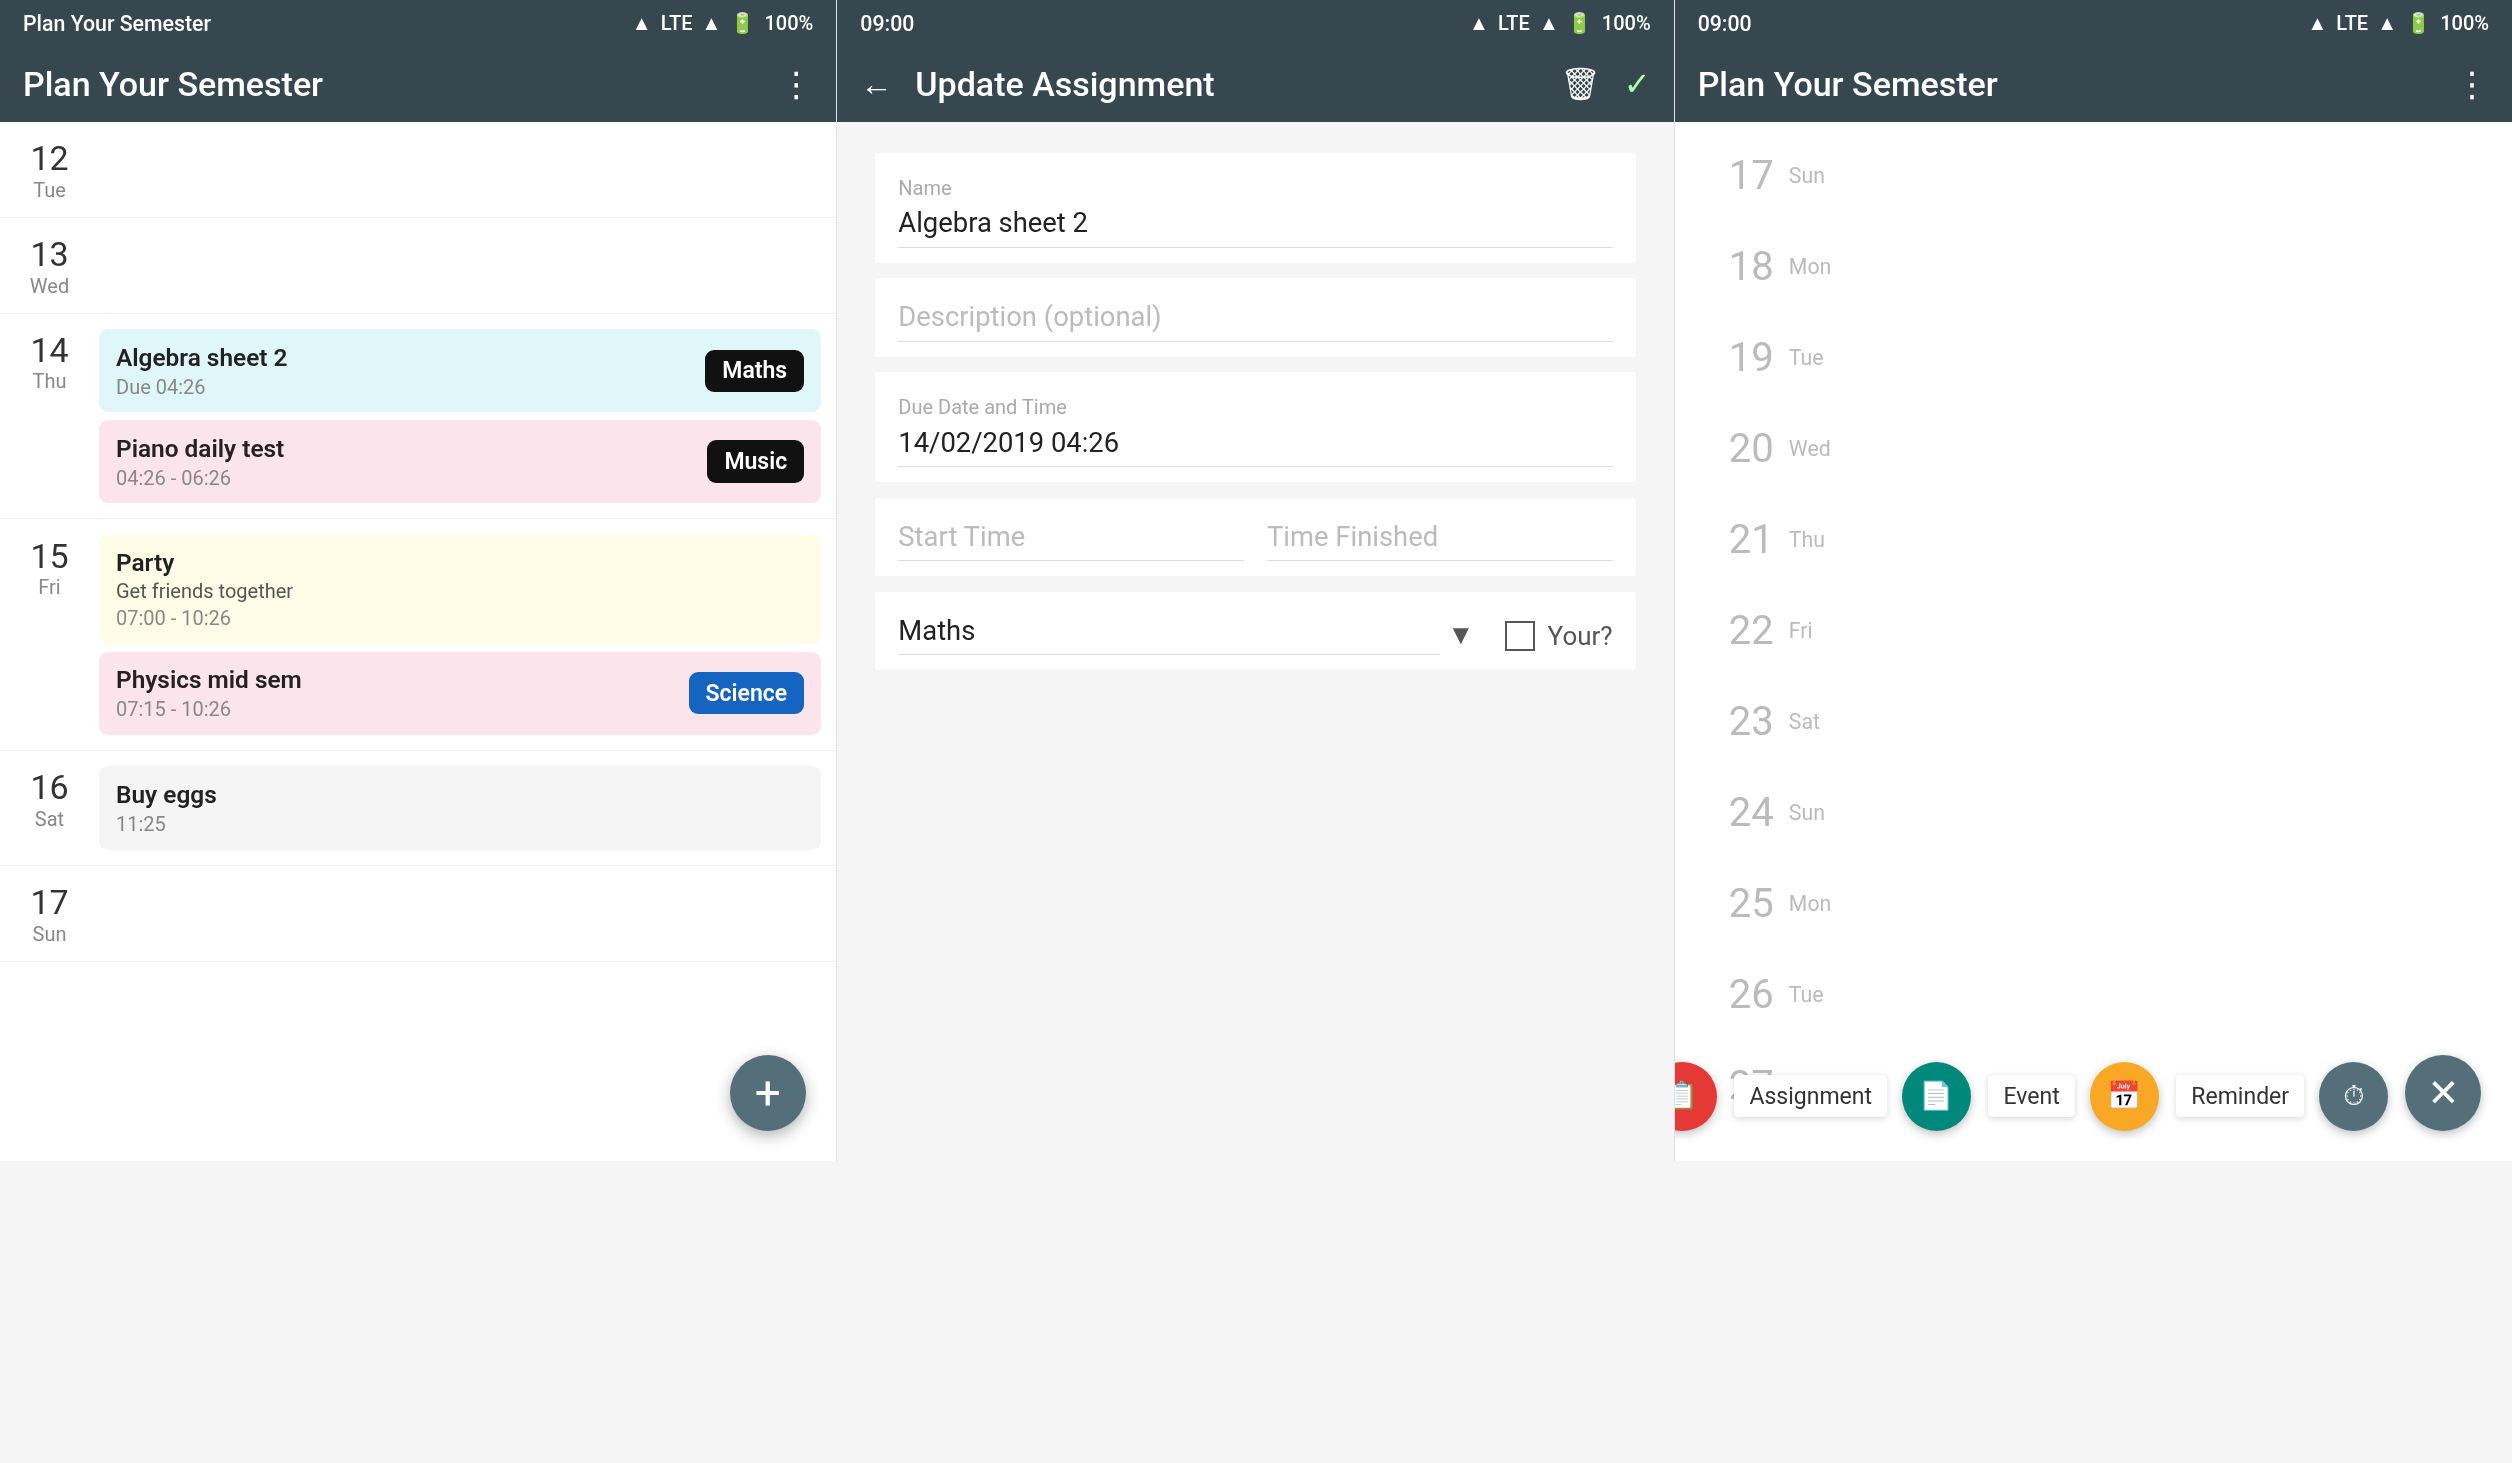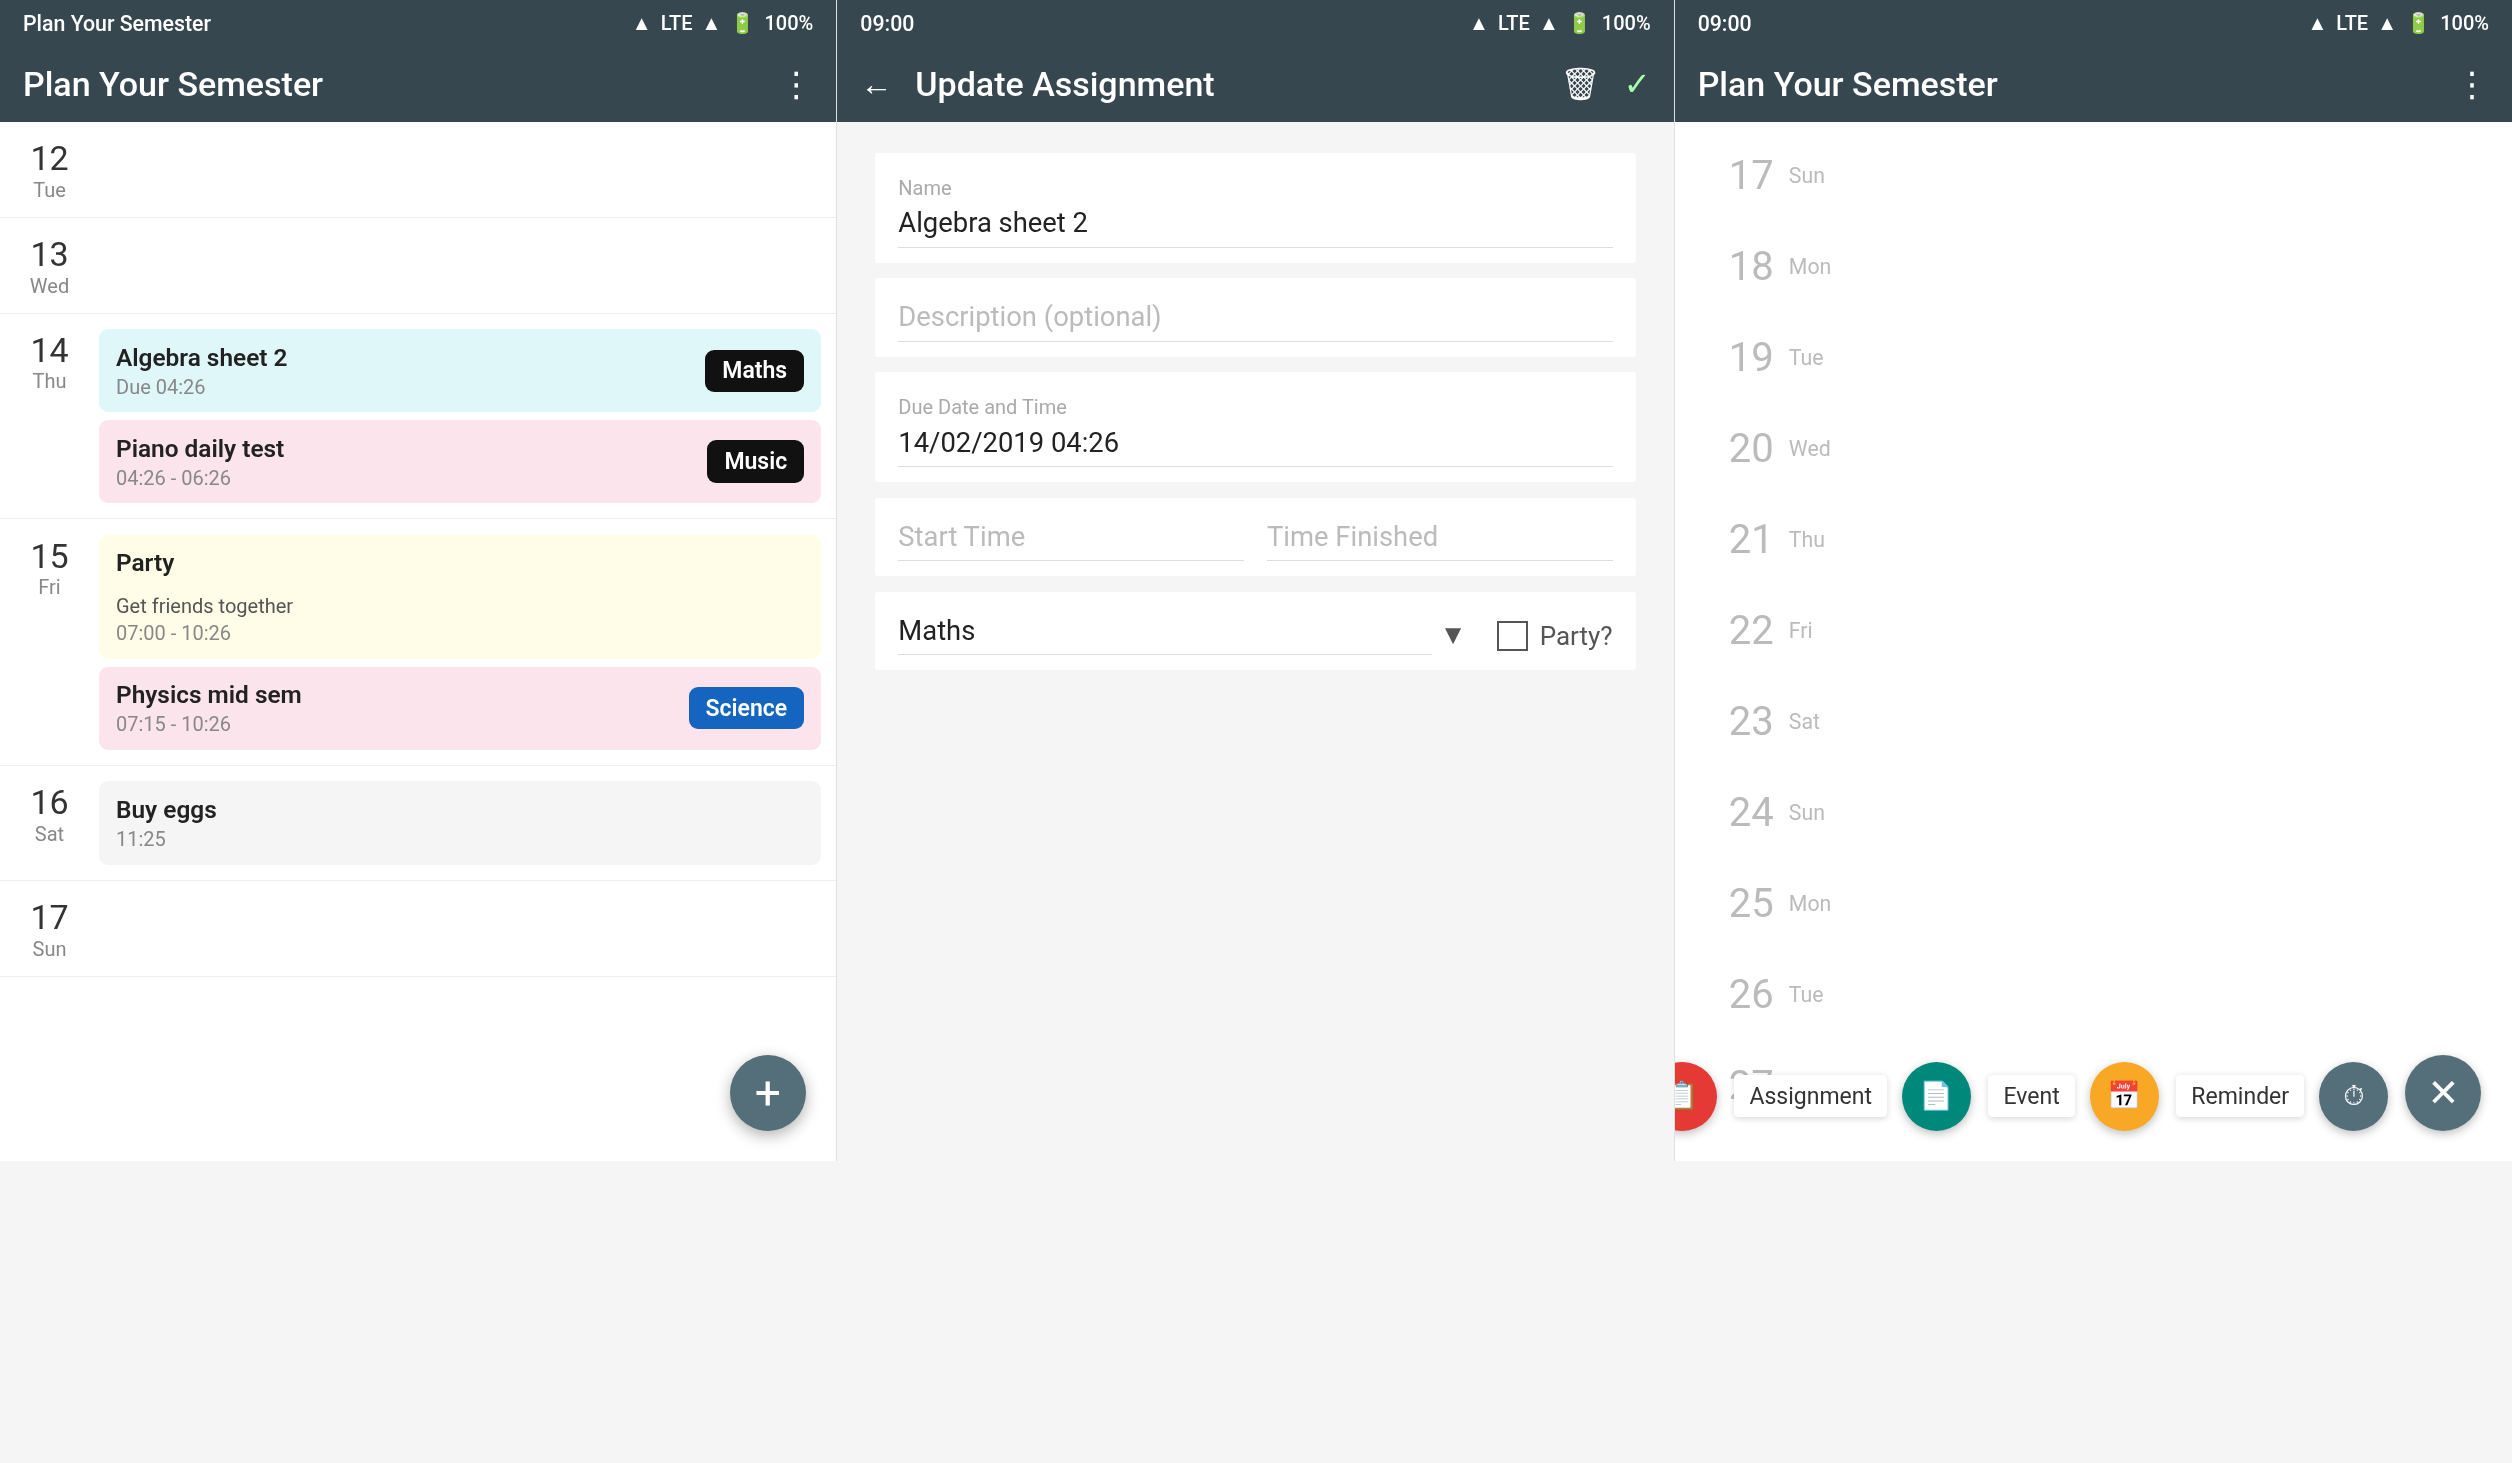--- a/index.html
+++ b/index.html
@@ -112,21 +112,21 @@
     .event-card.gray { background: #f5f5f5; }
     .event-info { flex: 1; }
     .event-title {
       font-size: 24.4px;
       font-weight: 600;
       color: #222;
     }
     .event-desc {
       font-size: 20px;
       color: #555;
-      margin-top: 17px;
+      margin-top: 2px;
     }
     .event-time {
       font-size: 20px;
       color: #888;
       margin-top: 3px;
     }
     .event-badge {
       border-radius: 9.1px;
       padding: 7.6px 17px;
       font-size: 23px;
@@ -500,21 +500,21 @@
       </div>
     </div>
 
     <div class="form-bottom-row">
       <div class="subject-dropdown">
         <span class="subject-value">Maths</span>
         <span class="dropdown-arrow">▼</span>
       </div>
       <div class="done-section">
         <div class="done-checkbox"></div>
-        <span class="done-label">Party?</span>
+        <span class="done-label">Your?</span>
       </div>
     </div>
   </div>
 </div>
 
 <div class="panel" style="border-right:none;">
 
   <div class="status-bar">
     <span style="font-size:21.3px;font-weight:500;">09:00</span>
     <div class="status-bar-icons">

